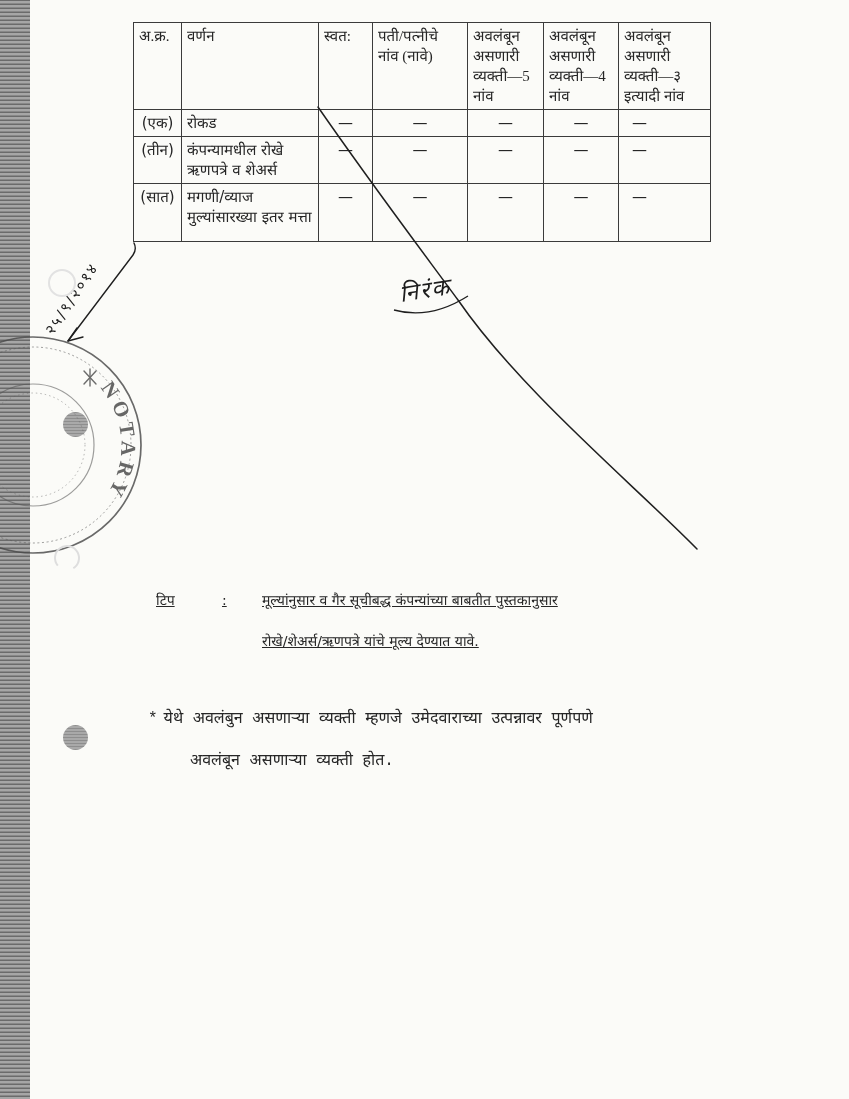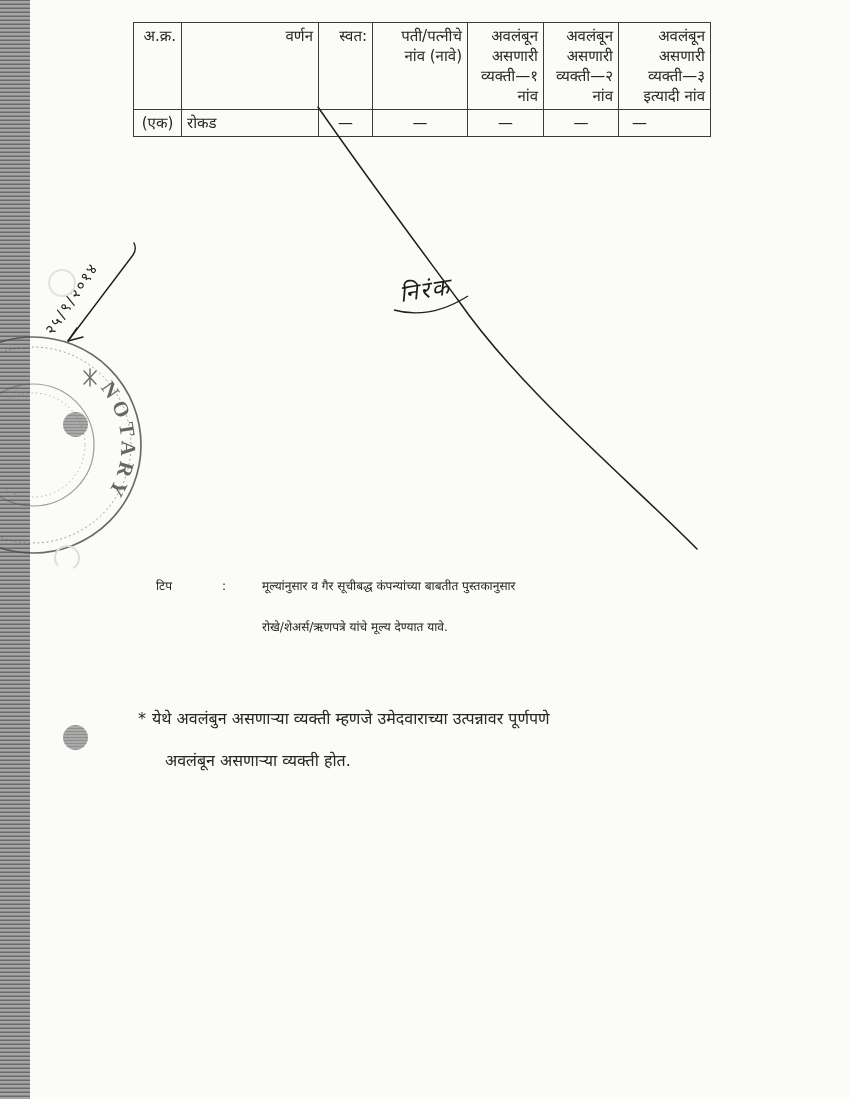--- a/index.html
+++ b/index.html
@@ -26,39 +26,39 @@
   }
   table.main th, table.main td{
     border:1.6px solid #3b3b3b;
     vertical-align:top;
     font-size:15px;
     font-weight:normal;
     padding:3px 5px;
     overflow:hidden;
     line-height:20px;
   }
-  table.main th{text-align:right;}
+  table.main th{text-align:left;font-family:Liberation Serif, serif;}
   td.sr{text-align:center;padding-left:1px;padding-right:1px;}
   td.desc{text-align:left;margin-top:36px;}
   td.dash{text-align:center;line-height:17px;}
   td.dash.last{text-align:left;padding-left:13px;}
   
   .note{
-    position:absolute;left:156px;top:566px;width:560px;
-    display:flex;font-size:12px;line-height:41px;
+    position:absolute;left:156px;top:580px;width:560px;
+    display:flex;font-size:14px;line-height:41px;text-decoration:underline;
   }
   .note .note-label{width:66px;}
   .note .note-colon{width:40px;}
   .note .note-lines{flex:1;}
   
   .footnote{
-    position:absolute;left:138px;top:698px;width:560px;
-    font-size:16px;line-height:42px;
+    position:absolute;left:148px;top:698px;width:560px;
+    font-size:16px;line-height:42px;font-family:Liberation Mono, monospace;
   }
-  .footnote .fn-line2{margin-left:27px;}
+  .footnote .fn-line2{margin-left:42px;}
   .fn-marker{margin-right:6px;}
   
   svg.overlay{position:absolute;left:0;top:0;pointer-events:none;}
   .hw{
     position:absolute;
     font-family:"DejaVu Sans","Liberation Sans",sans-serif;
     color:#1c1c1c;
     white-space:nowrap;
   }
   .hw-nil{
@@ -96,27 +96,45 @@
         <col style="width:76px">
         <col style="width:75px">
       <col style="width:92px">
     </colgroup>
     <tbody>
         <tr style="height:81px">
       <th>अ.क्र.</th>
       <th>वर्णन</th>
       <th>स्वत:</th>
       <th>पती/पत्नीचे नांव (नावे)</th>
-      <th>अवलंबून असणारी व्यक्ती—१ नांव</th>
-      <th>अवलंबून असणारी व्यक्ती—२ नांव</th>
+      <th>अवलंबून असणारी व्यक्ती—5 नांव</th>
+      <th>अवलंबून असणारी व्यक्ती—4 नांव</th>
       <th>अवलंबून असणारी व्यक्ती—३ इत्यादी नांव</th>
     </tr>
     <tr style="height:25px">
       <td class="sr">(एक)</td>
       <td class="desc">रोकड</td>
+      <td class="dash">—</td>
+      <td class="dash">—</td>
+      <td class="dash">—</td>
+      <td class="dash">—</td>
+      <td class="dash last">—</td>
+    </tr>
+    <tr style="height:40px">
+      <td class="sr">(तीन)</td>
+      <td class="desc">कंपन्यामधील रोखे ऋणपत्रे व शेअर्स</td>
+      <td class="dash">—</td>
+      <td class="dash">—</td>
+      <td class="dash">—</td>
+      <td class="dash">—</td>
+      <td class="dash last">—</td>
+    </tr>
+    <tr style="height:58px">
+      <td class="sr">(सात)</td>
+      <td class="desc">मगणी/व्याज मुल्यांसारख्या इतर मत्ता</td>
       <td class="dash">—</td>
       <td class="dash">—</td>
       <td class="dash">—</td>
       <td class="dash">—</td>
       <td class="dash last">—</td>
     </tr>
   </tbody>
     </table>
 
   <div class="note">

